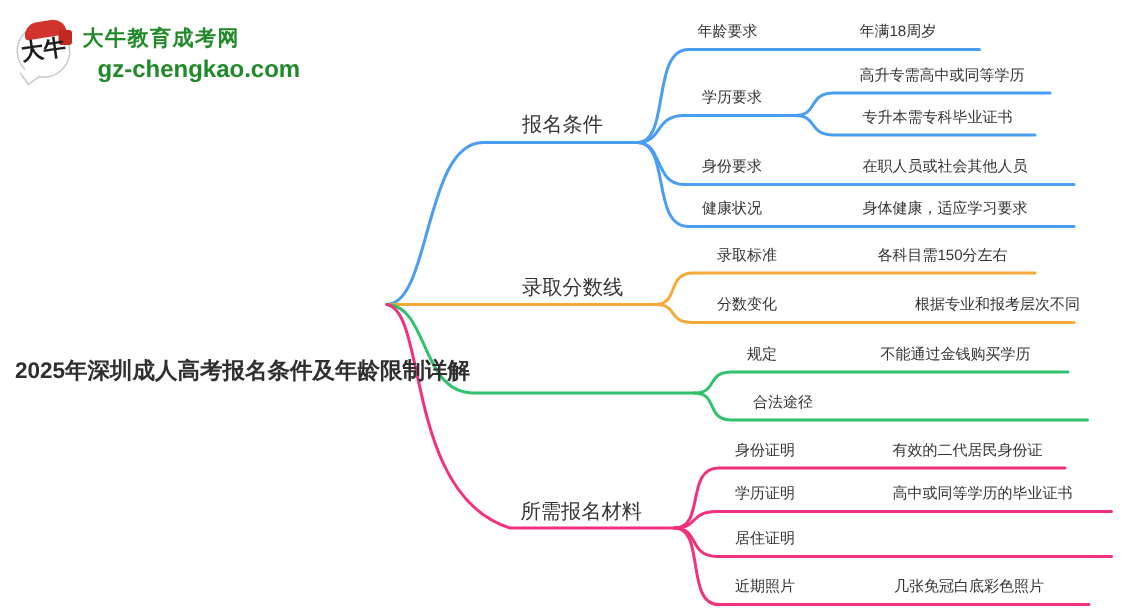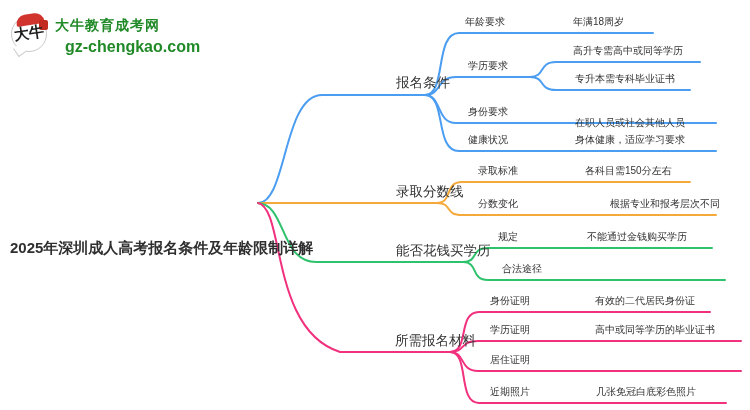--- a/index.html
+++ b/index.html
@@ -1,20 +1,20 @@
 <!DOCTYPE html>
 <html><head>
 <meta charset="utf-8">
 <style>
   html,body{margin:0;padding:0;background:#fff;}
   #stage{position:relative;width:750px;height:410px;background:#ffffff;overflow:hidden;
          font-family:"Liberation Sans","DejaVu Sans",sans-serif;color:#333;}
   #wires{position:absolute;left:0;top:0;width:750px;height:410px;}
   .lbl{position:absolute;white-space:nowrap;font-size:10px;line-height:18px;color:#333;}
-  .branch-lbl{font-size:13.5px;margin-left:48px;}
+  .branch-lbl{font-size:13.5px;}
   #root-label{position:absolute;left:10px;top:194px;font-size:15px;font-weight:600;
               line-height:19px;white-space:nowrap;color:#2f2f2f;margin-top:44px;}
   
   #logo{position:absolute;left:11px;top:14px;width:240px;height:44px;cursor:pointer;}
   #logo-mark{position:absolute;left:0;top:2px;width:36px;height:36px;border-radius:50%;
              background:#fff;border:1.5px solid #c9c9c9;box-sizing:border-box;}
   #logo-mark .hanzi{position:absolute;left:0;top:7px;width:100%;text-align:center;
              font-size:15px;font-weight:bold;color:#1c1c1c;transform:rotate(-8deg);
              font-family:"Liberation Serif","DejaVu Serif",serif;}
   #logo-cap{position:absolute;left:4px;top:-3px;width:28px;height:11px;background:#d0342c;
@@ -75,30 +75,29 @@
       <div class="hanzi">大牛</div>
     </div>
     <div id="logo-title">大牛教育成考网</div>
     <div id="logo-domain">gz-chengkao.com</div>
   </div>
 
   <div id="root-label">2025年深圳成人高考报名条件及年龄限制详解</div>
 
   <div class="lbl branch-lbl" style="left:348px;top:74px">报名条件</div>
   <div class="lbl branch-lbl" style="left:348px;top:183px">录取分数线</div>
-  <div class="lbl branch-lbl" style="left:348px;top:242px">能否花钱买学历</div>
   <div class="lbl branch-lbl" style="left:347px;top:332px">所需报名材料</div>
 
   <div class="lbl" style="left:465px;top:13px">年龄要求</div>
   <div class="lbl" style="left:573px;top:13px">年满18周岁</div>
   <div class="lbl" style="left:468px;top:57px">学历要求</div>
   <div class="lbl" style="left:573px;top:42px">高升专需高中或同等学历</div>
   <div class="lbl" style="left:575px;top:70px">专升本需专科毕业证书</div>
   <div class="lbl" style="left:468px;top:103px">身份要求</div>
-  <div class="lbl" style="left:575px;top:114px">在职人员或社会其他人员</div>
+  <div class="lbl" style="left:575px;top:103px">在职人员或社会其他人员</div>
   <div class="lbl" style="left:468px;top:131px">健康状况</div>
   <div class="lbl" style="left:575px;top:131px">身体健康，适应学习要求</div>
 
   <div class="lbl" style="left:478px;top:162px">录取标准</div>
   <div class="lbl" style="left:585px;top:162px">各科目需150分左右</div>
   <div class="lbl" style="left:478px;top:195px">分数变化</div>
   <div class="lbl" style="left:610px;top:195px">根据专业和报考层次不同</div>
 
   <div class="lbl" style="left:498px;top:228px">规定</div>
   <div class="lbl" style="left:587px;top:228px">不能通过金钱购买学历</div>

